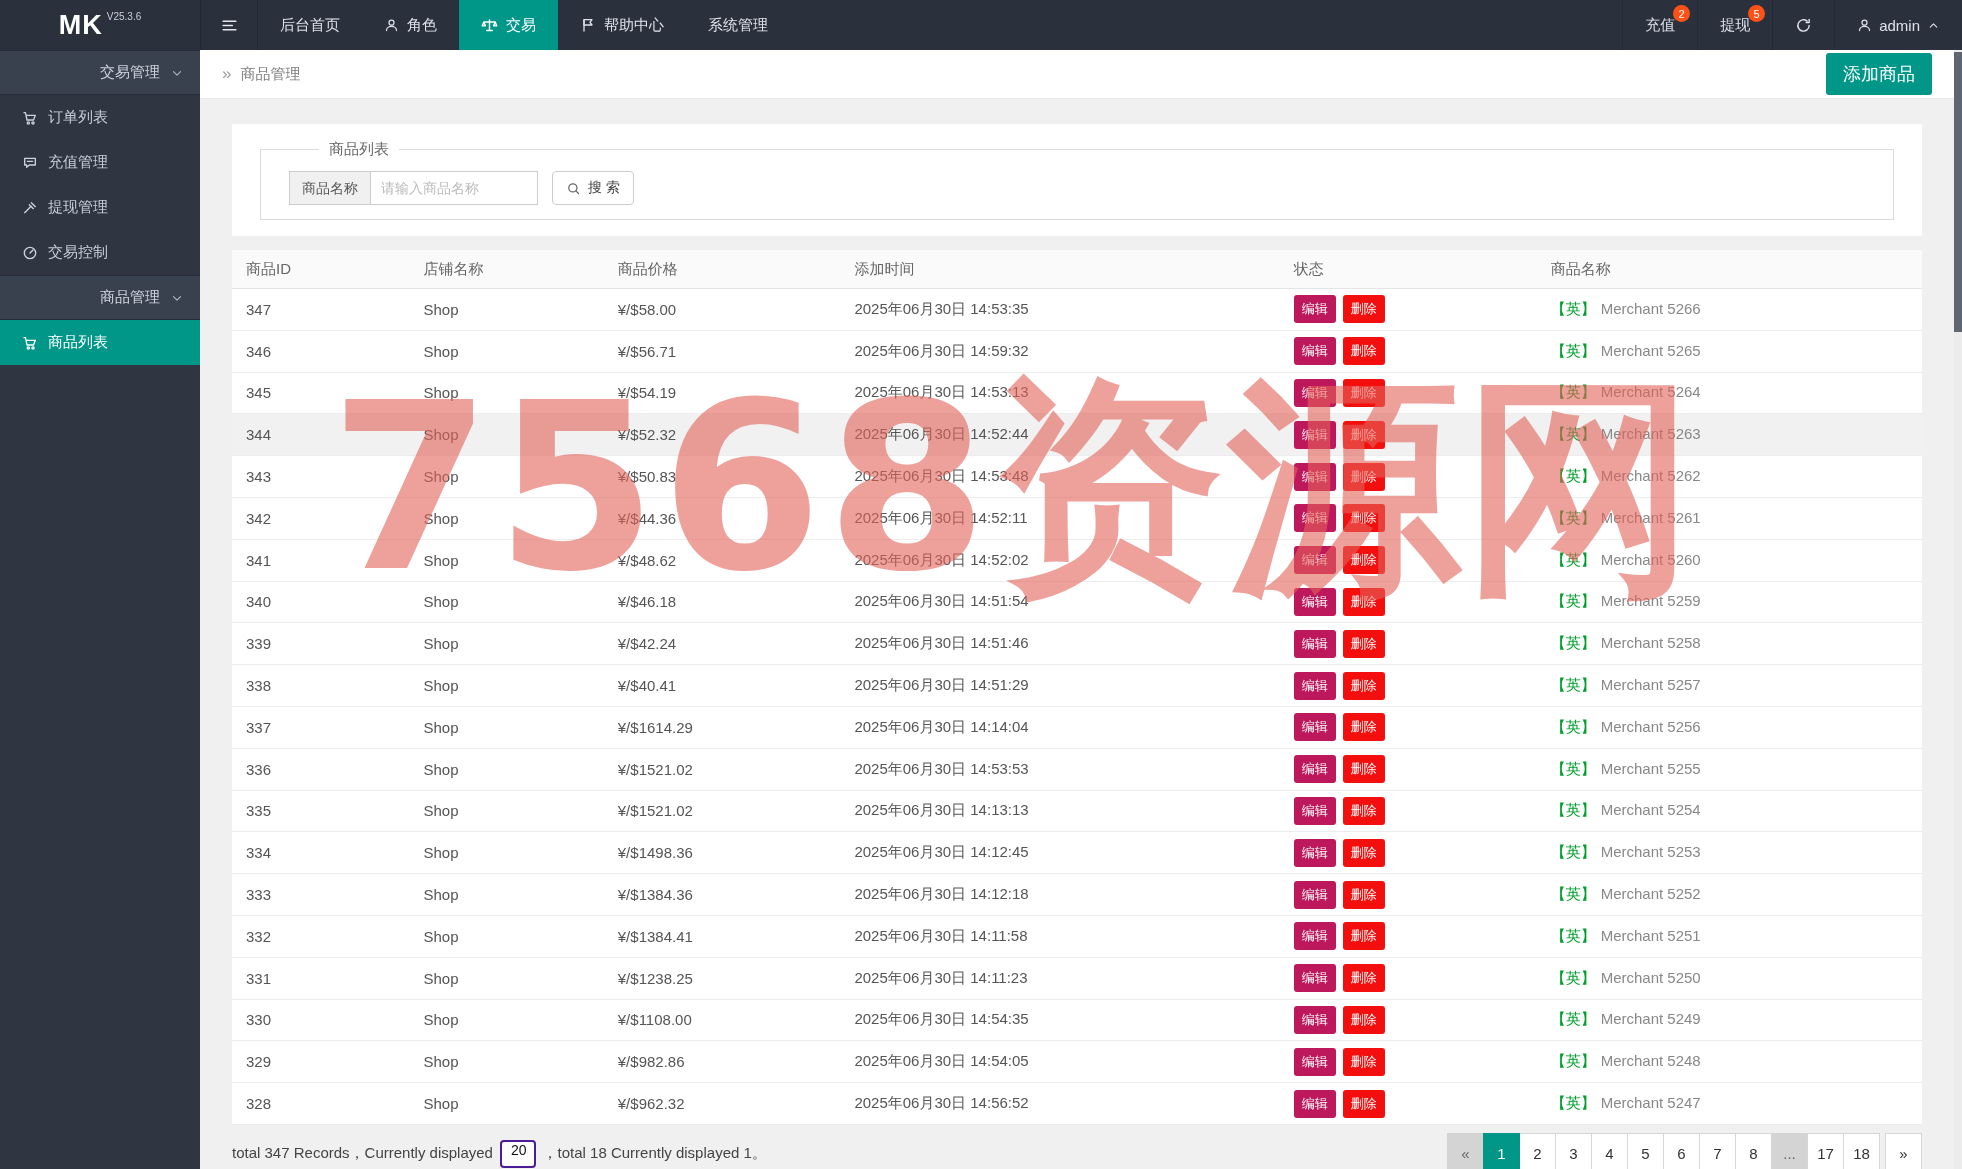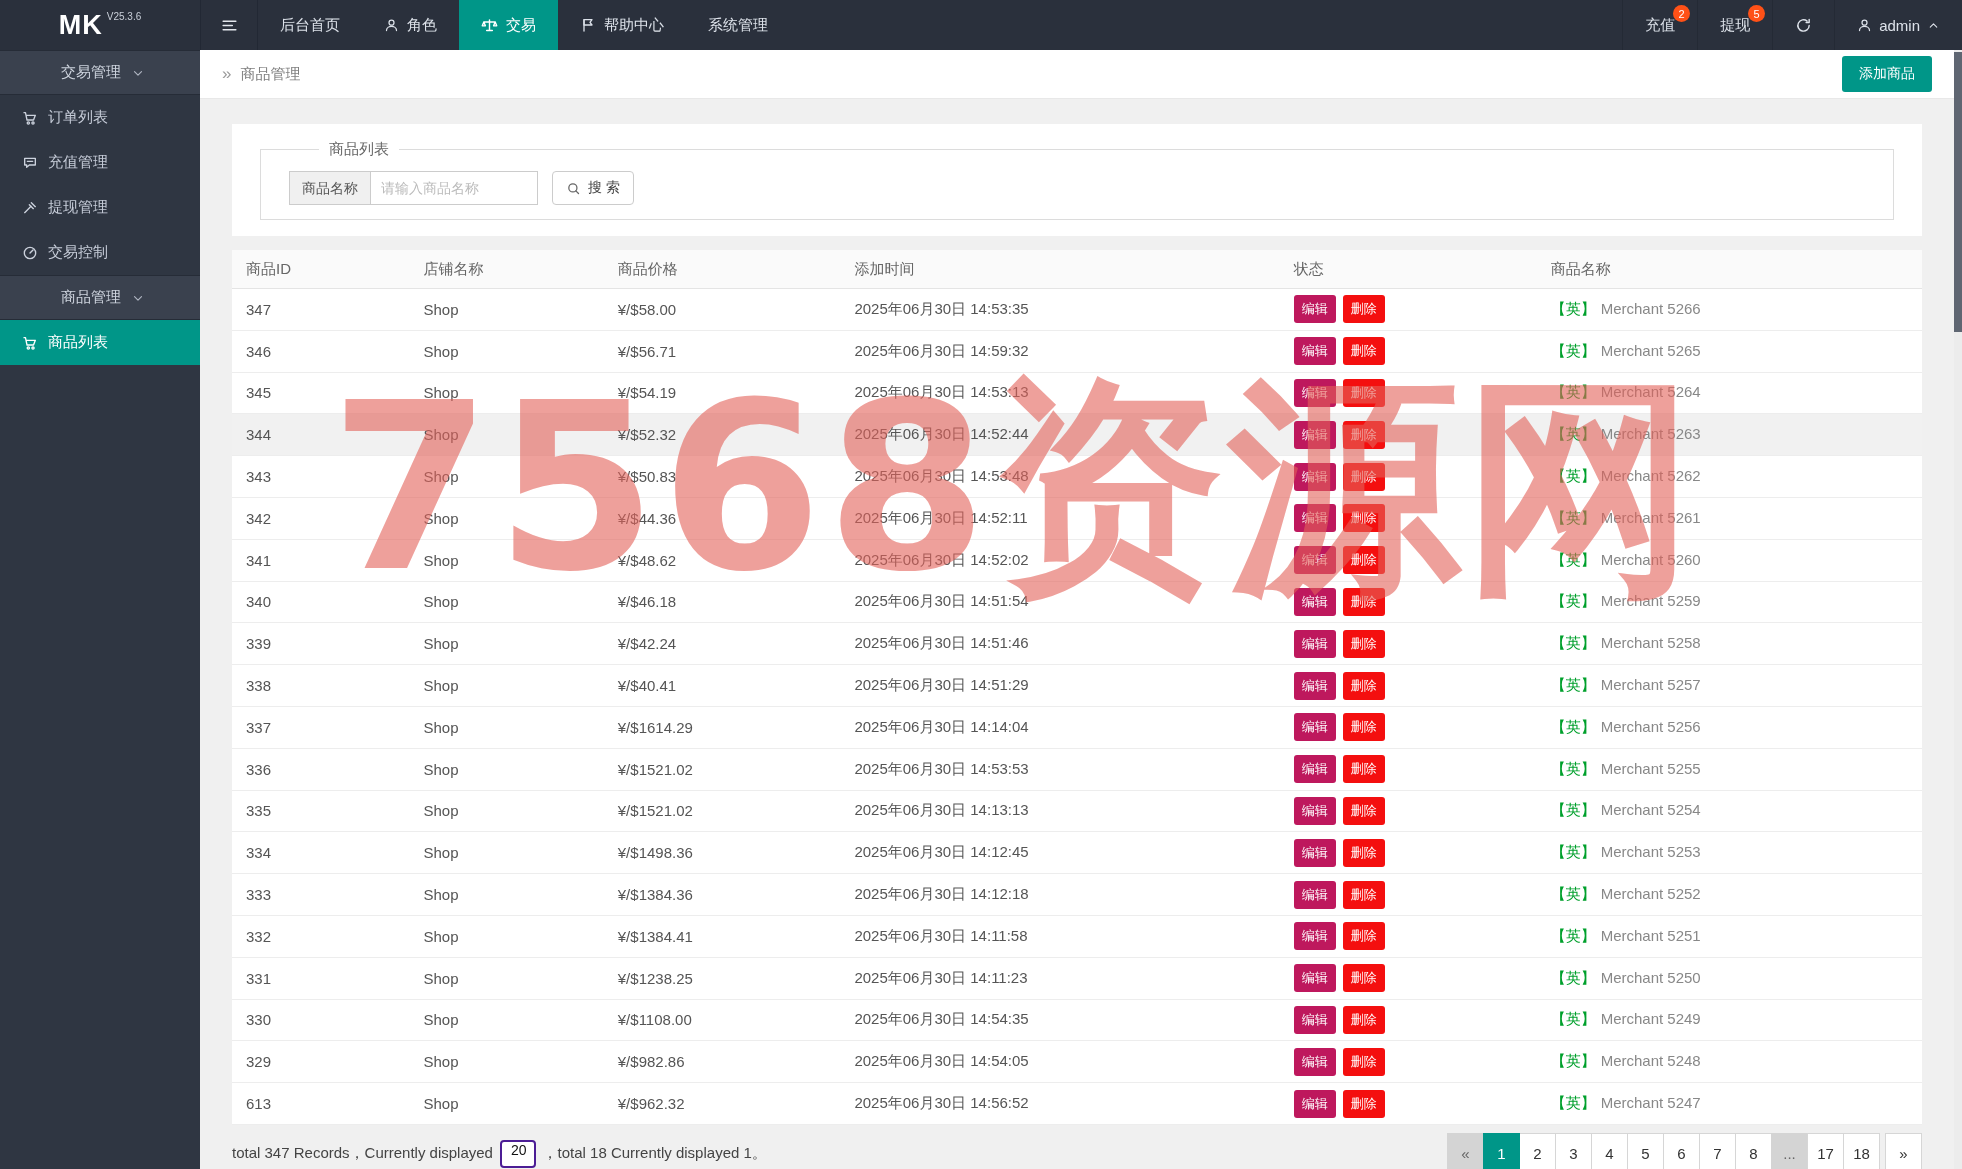--- a/index.html
+++ b/index.html
@@ -24,33 +24,33 @@
     cursor:pointer;border-left:1px solid #242a35;}
   .badge{position:absolute;top:5px;right:7px;min-width:17px;height:17px;border-radius:9px;
     background:#ff5117;color:#fff;font-size:11px;display:flex;align-items:center;
     justify-content:center;padding:0 4px;box-sizing:border-box;}
 
   
   .sidebar{position:absolute;top:50px;left:0;width:200px;bottom:0;background:#2f3642;z-index:25;}
   .side-item{height:45px;display:flex;align-items:center;gap:10px;padding:0 16px 0 22px;
     color:#c6ccd8;font-size:15px;cursor:pointer;box-sizing:border-box;}
   .side-item .icon{color:#ccd2dd;}
-  .side-group{background:#3a414e;color:#ced4de;justify-content:center;
+  .side-group{background:#3a414e;color:#ced4de;justify-content:flex-end;
     border-top:1px solid #262c37;border-bottom:1px solid #262c37;}
   .side-group .icon{color:#aeb4c0;}
   .side-item.active{background:#009688;color:#fff;}
   .side-item.active .icon{color:#fff;}
 
   
   .content{position:absolute;left:200px;top:50px;right:8px;bottom:0;overflow:hidden;}
   .topbar{height:48px;background:#fff;display:flex;align-items:center;
     justify-content:space-between;padding:0 22px;border-bottom:1px solid #e8e8e8;}
   .breadcrumb{color:#808080;font-size:15px;display:flex;gap:9px;align-items:center;}
   .bc-icon{color:#9a9a9a;font-size:17px;}
-  .btn-add{background:#009688;color:#fff;border:none;font-size:14px;padding:9px 17px;
+  .btn-add{background:#009688;color:#fff;border:none;font-size:18px;padding:9px 17px;
     border-radius:3px;cursor:pointer;font-family:inherit;}
 
   .card{background:#fff;margin:0 32px;}
   .search-card{margin-top:25px;padding:16px 28px 16px;}
   fieldset{border:1px solid #dcdcdc;margin:0;padding:12px 20px 14px;}
   legend{color:#666;font-size:15px;margin-left:38px;padding:0 10px;}
   .form-row{display:flex;align-items:center;margin-left:8px;}
   .addon{background:#f0f0f0;border:1px solid #ccc;border-right:none;padding:0 12px;height:32px;
     line-height:32px;font-size:14px;color:#555;}
   .inp{width:168px;height:34px;border:1px solid #ccc;padding:0 10px;font-size:14px;color:#333;
@@ -435,21 +435,21 @@
           </div>
           <div class="trow">
             <div class="cell c0">329</div>
             <div class="cell c1">Shop</div>
             <div class="cell c2">¥/$982.86</div>
             <div class="cell c3">2025年06月30日 14:54:05</div>
             <div class="cell c4"><button class="btn-edit">编辑</button><button class="btn-del">删除</button></div>
             <div class="cell c5"><span class="tag">【英】</span><span class="pname">Merchant 5248</span></div>
           </div>
           <div class="trow">
-            <div class="cell c0">613</div>
+            <div class="cell c0">328</div>
             <div class="cell c1">Shop</div>
             <div class="cell c2">¥/$962.32</div>
             <div class="cell c3">2025年06月30日 14:56:52</div>
             <div class="cell c4"><button class="btn-edit">编辑</button><button class="btn-del">删除</button></div>
             <div class="cell c5"><span class="tag">【英】</span><span class="pname">Merchant 5247</span></div>
           </div>
         </div>
     </section>
 
     <div class="pagination-row">

